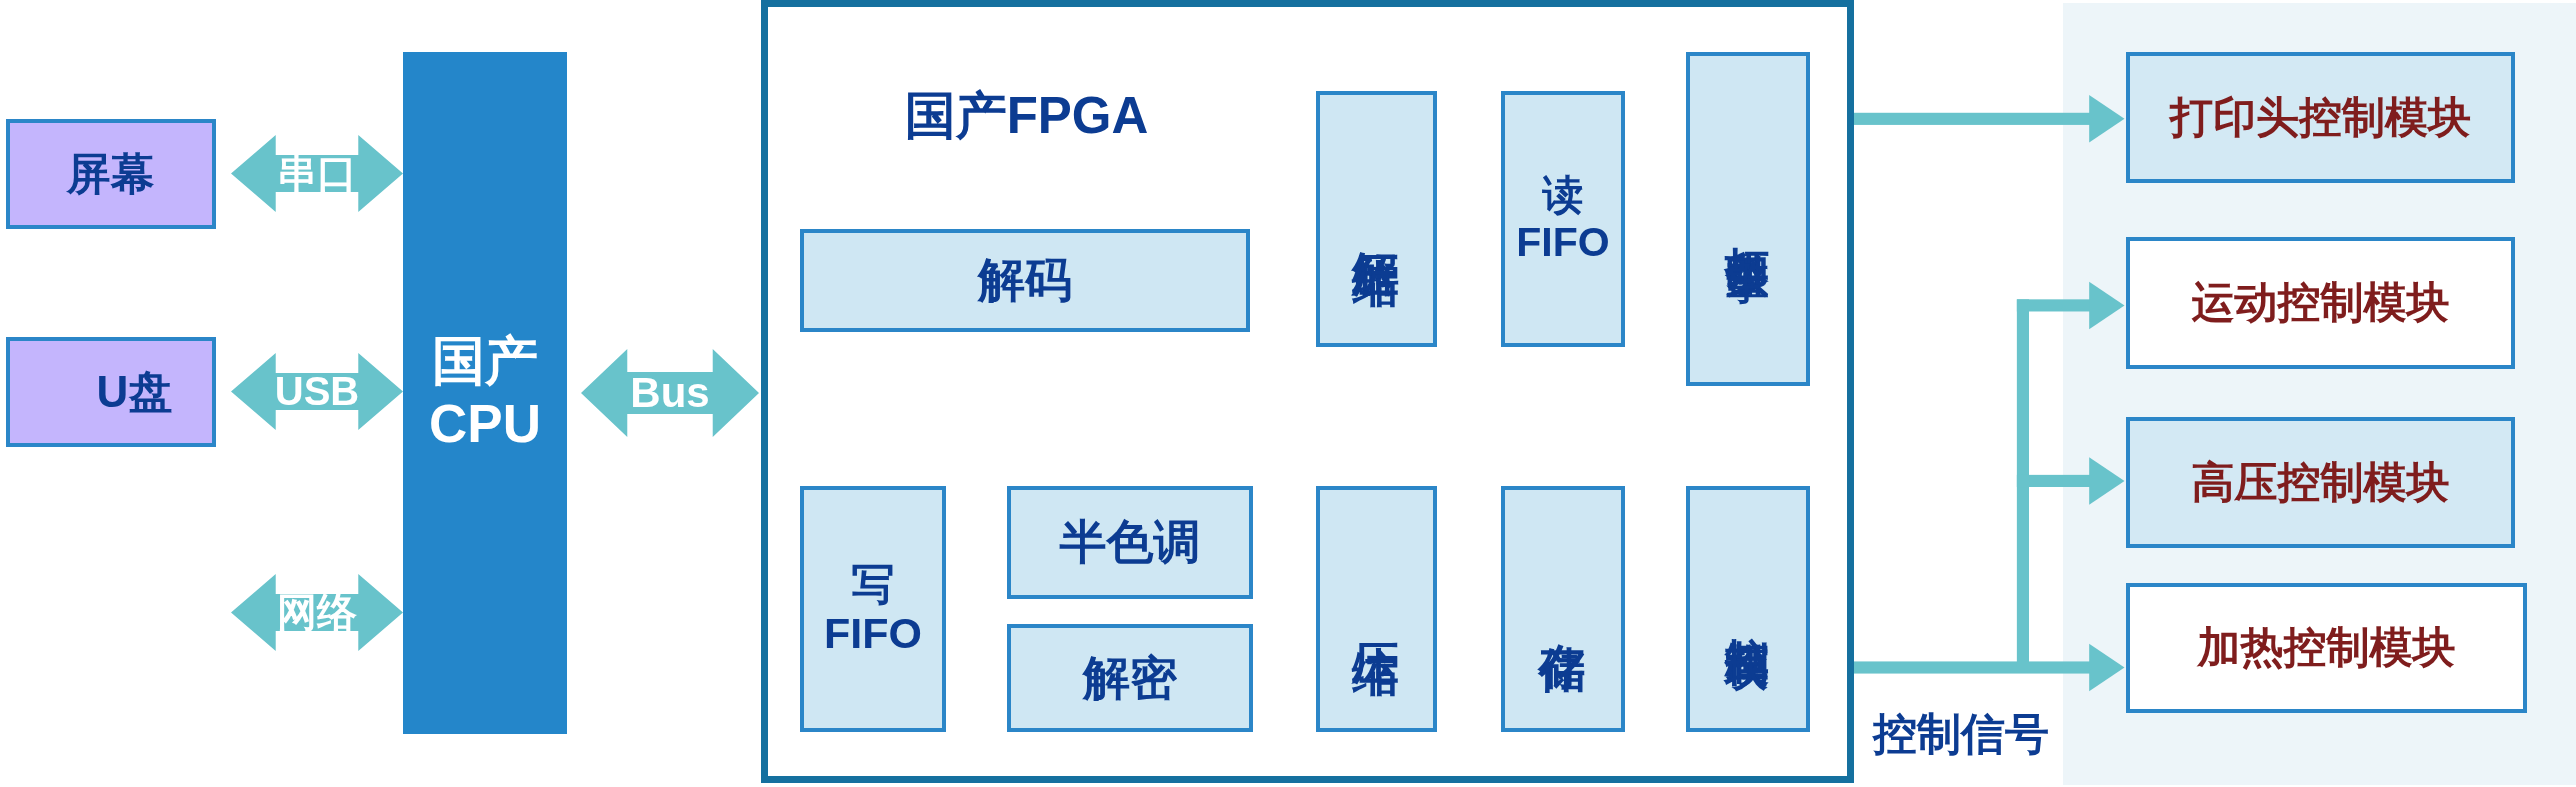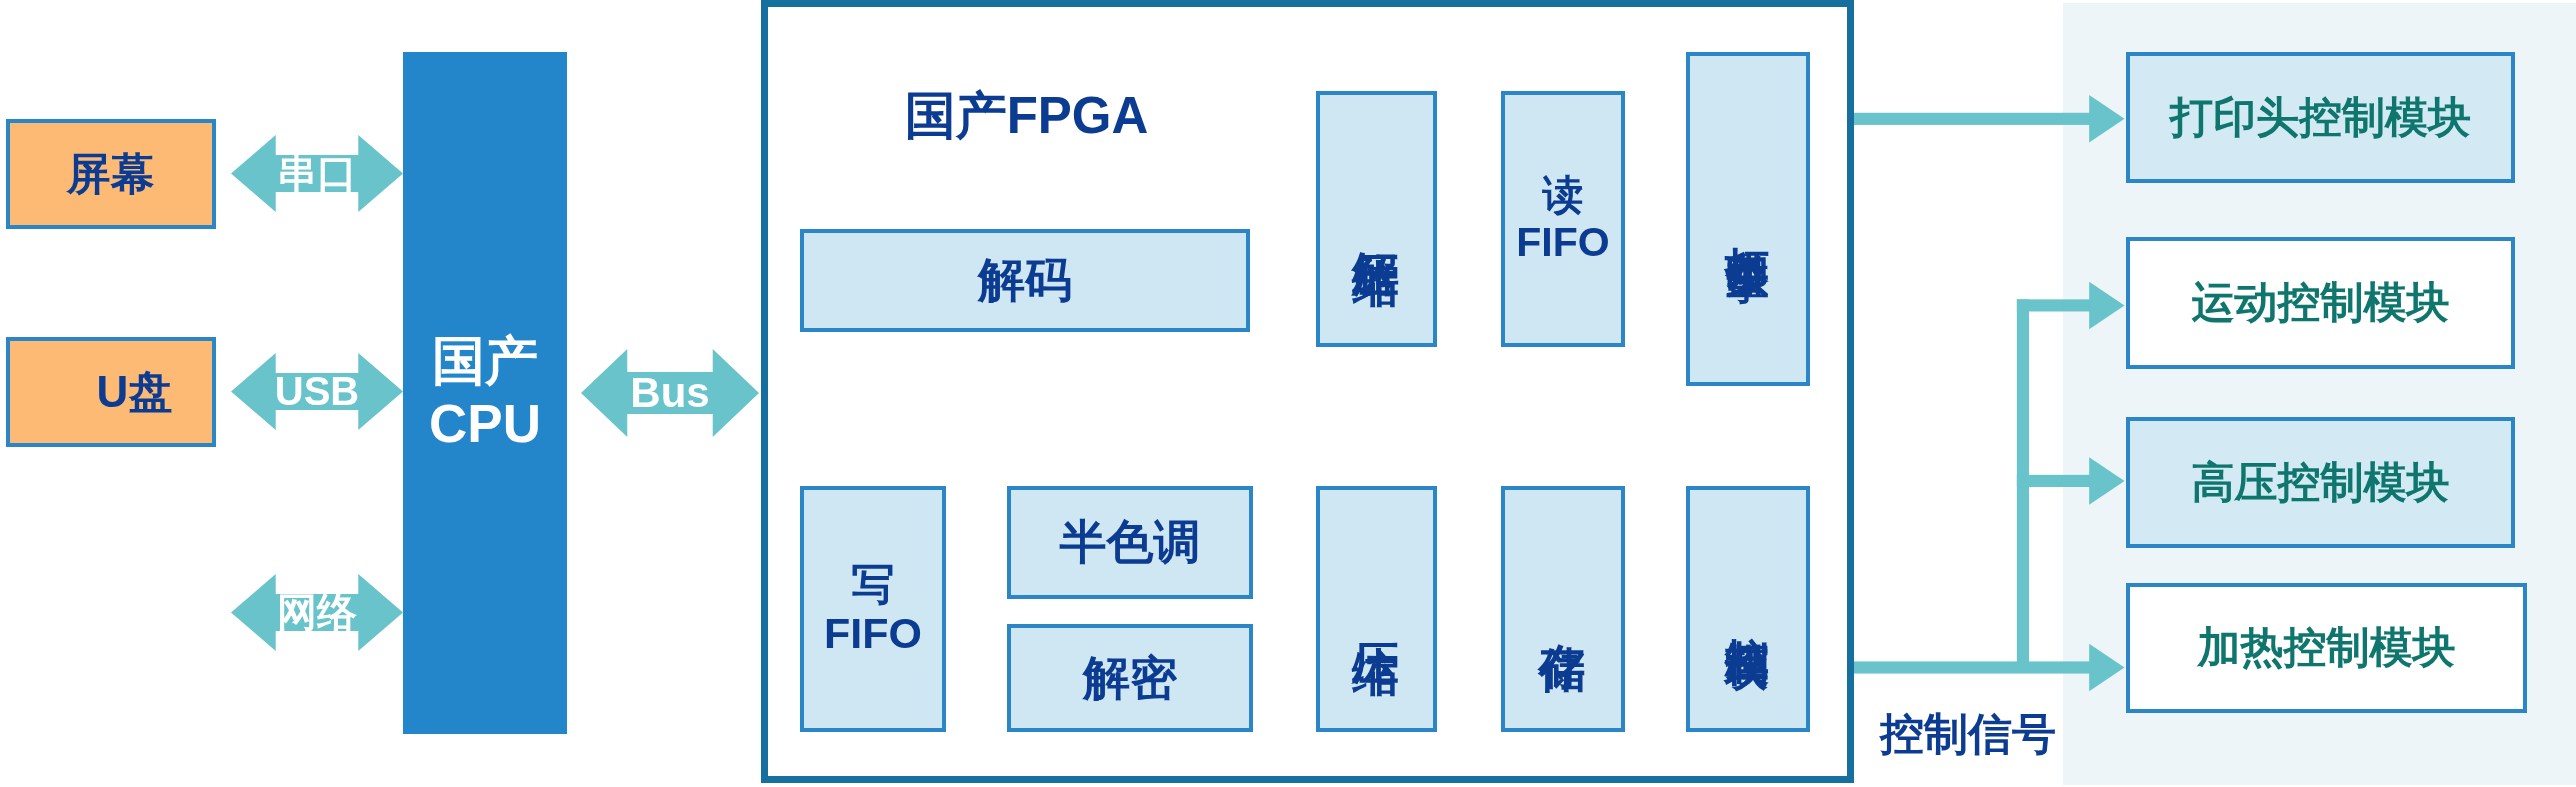--- a/index.html
+++ b/index.html
@@ -1,31 +1,31 @@
 <!DOCTYPE html>
 <html style="font-size:8.8px"><head>
 <meta charset="utf-8">
 <style>
   html,body{margin:0;padding:0;background:#ffffff;}
   #canvas{position:relative;width:2576px;height:788px;background:#ffffff;overflow:hidden;
           font-family:"Liberation Sans", sans-serif;}
   .box{position:absolute;box-sizing:border-box;display:flex;align-items:center;justify-content:center;
        text-align:center;}
-  .srcbox{background:#fdba74;border:4.4px solid #2b86c8;color:#0c3c92;font-size:44px;font-weight:700;}
+  .srcbox{background:#c4b5fd;border:4.4px solid #2b86c8;color:#0c3c92;font-size:44px;font-weight:700;}
   .cpu{background:#2486ca;color:#ffffff;font-size:53px;font-weight:700;line-height:1.18;flex-direction:column;}
   .fpga{border:7.7px solid #15709f;background:#ffffff;}
   .fpga-title{position:absolute;color:#0c3c92;font-size:51px;font-weight:700;text-align:center;}
   .inbox{background:#cfe7f3;border:4.4px solid #2b86c8;color:#0c3c92;font-size:47px;font-weight:700;}
   .vtext{writing-mode:vertical-rl;text-orientation:upright;letter-spacing:3.3px;}
   .twoline{flex-direction:column;line-height:1.15;}
   .darrow{position:absolute;background:#68c3cb;display:flex;align-items:center;justify-content:center;
           color:#ffffff;font-size:40px;font-weight:700;
           clip-path:polygon(0% 50%,26% 0%,26% 26%,74% 26%,74% 0%,100% 50%,74% 100%,74% 74%,26% 74%,26% 100%);}
   .panel{position:absolute;background:#edf5f9;}
-  .modbox{border:4.4px solid #2b86c8;color:#0f766e;font-size:43px;font-weight:700;}
+  .modbox{border:4.4px solid #2b86c8;color:#7f1d1d;font-size:43px;font-weight:700;}
   .fill-lt{background:#d3e9f4;}
   .fill-wh{background:#ffffff;}
   .flowlabel{position:absolute;color:#0c3c92;font-size:44px;font-weight:700;text-align:center;width:190px;}
   svg.wires{position:absolute;left:0;top:0;pointer-events:none;}
 </style>
 </head>
 <body>
 
 <div id="canvas">
 
@@ -139,21 +139,21 @@
 
   <div class="box inbox twoline" style="left:1501px;top:91px;width:124px;height:256px;font-size:41px;">
     <span>读</span>
     <span>FIFO</span>
   </div>
 
   <div class="box inbox" style="left:1686px;top:52px;width:124px;height:334px;font-size:44px;">
     <span class="vtext">打印头引擎</span>
   </div>
 
-  <div class="flowlabel" style="left:1866px;top:705px;text-align:right;">控制信号</div>
+  <div class="flowlabel" style="left:1866px;top:705px;">控制信号</div>
 
   <div class="box modbox fill-lt" style="left:2126px;top:52px;width:389px;height:131px;">
     <span>打印头控制模块</span>
   </div>
   <div class="box modbox fill-wh" style="left:2126px;top:237px;width:389px;height:132px;">
     <span>运动控制模块</span>
   </div>
   <div class="box modbox fill-lt" style="left:2126px;top:417px;width:389px;height:131px;">
     <span>高压控制模块</span>
   </div>

